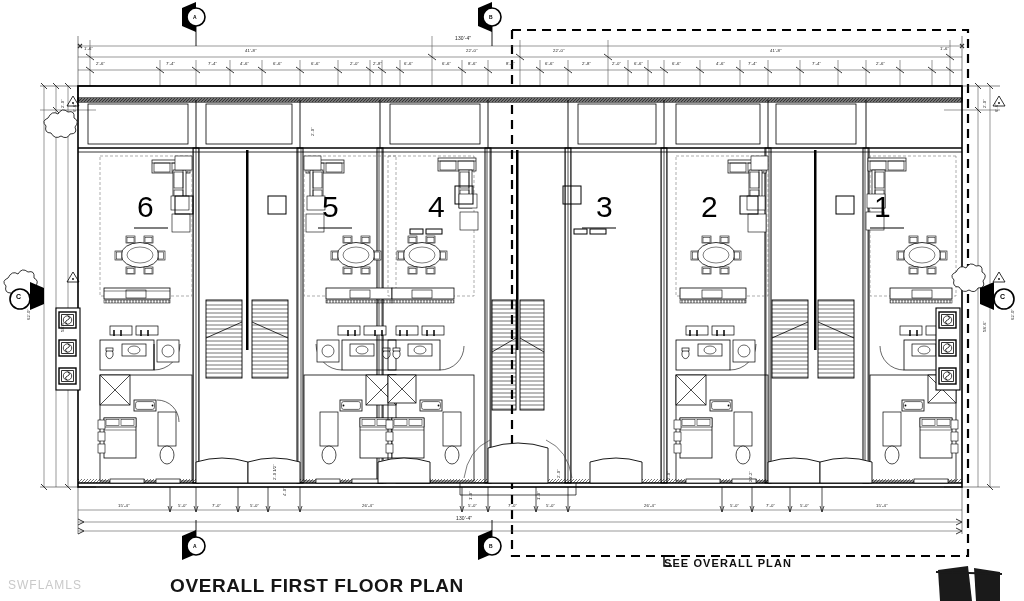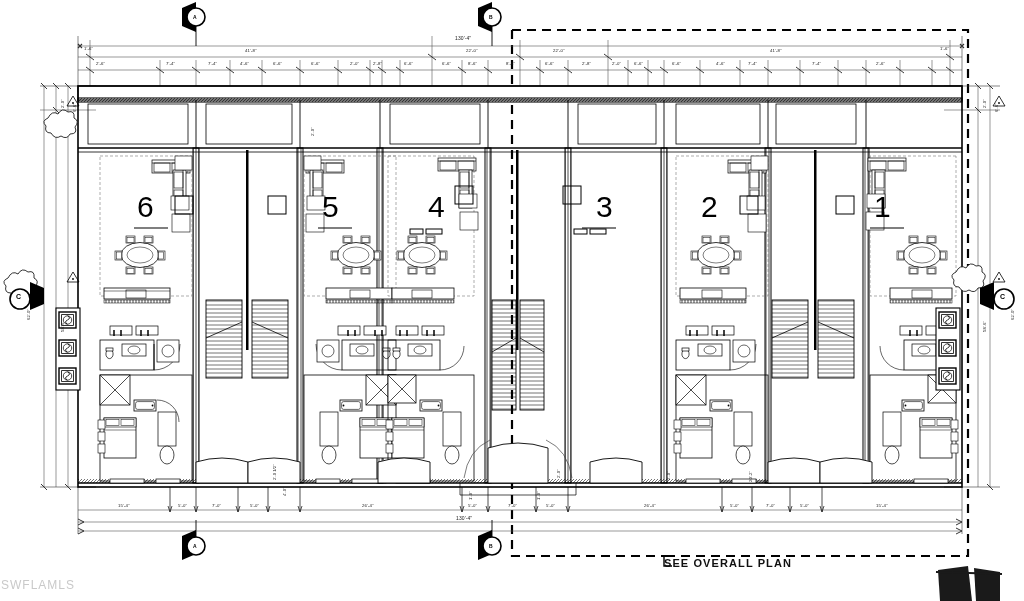--- a/index.html
+++ b/index.html
@@ -2,21 +2,21 @@
 <html><head>
 <meta charset="utf-8">
 <style>
   html,body{margin:0;padding:0;background:#ffffff;}
   body{width:1024px;height:601px;overflow:hidden;
        font-family:"Liberation Sans", sans-serif;color:#000;}
   #sheet{position:relative;width:1024px;height:601px;background:#fff;}
   #sheet svg{position:absolute;left:0;top:0;}
   .ttl{position:absolute;left:170px;top:575px;font-size:19px;font-weight:700;
        letter-spacing:.6px;color:#151515;}
-  .wm{position:absolute;left:1px;top:578px;font-size:12px;letter-spacing:1px;
+  .wm{position:absolute;left:8px;top:578px;font-size:12px;letter-spacing:1px;
       color:#c9c9c9;font-weight:400;text-align:center;}
   .enl{position:absolute;left:664px;top:557px;font-size:11px;font-weight:700;
        letter-spacing:1.1px;color:#101010;}
   .unum{position:absolute;font-size:30px;font-weight:400;color:#000;
         font-family:"Liberation Sans", sans-serif;line-height:1;}
   .dim{position:absolute;font-size:4.3px;color:#1a1a1a;white-space:nowrap;
        font-family:"Liberation Sans", sans-serif;letter-spacing:.1px;}
   .dimv{position:absolute;font-size:4.3px;color:#1a1a1a;white-space:nowrap;
         transform-origin:0 0;transform:rotate(-90deg);}
   .gl{position:absolute;font-size:7px;font-weight:700;color:#000;}
@@ -772,14 +772,15 @@
   <div class="dimv" style="left:310px;top:136px;">2'-0"</div>
   <div class="dimv" style="left:468px;top:500px;">1'-0"</div>
   <div class="dimv" style="left:272px;top:480px;">2'-0 1/2"</div>
   <div class="dimv" style="left:556px;top:478px;">2'-0"</div>
   <div class="dimv" style="left:282px;top:496px;">4'-0"</div>
   <div class="dimv" style="left:748px;top:482px;">20'-2"</div>
   <div class="dimv" style="left:536px;top:500px;">1'-0"</div>
   <div class="dimv" style="left:666px;top:480px;">2'-0"</div>
 
   <div class="enl">SEE OVERALL PLAN</div>
+  <div class="ttl">OVERALL FIRST FLOOR PLAN</div>
   <div class="wm">SWFLAMLS</div>
 </div>
 
 </body></html>

